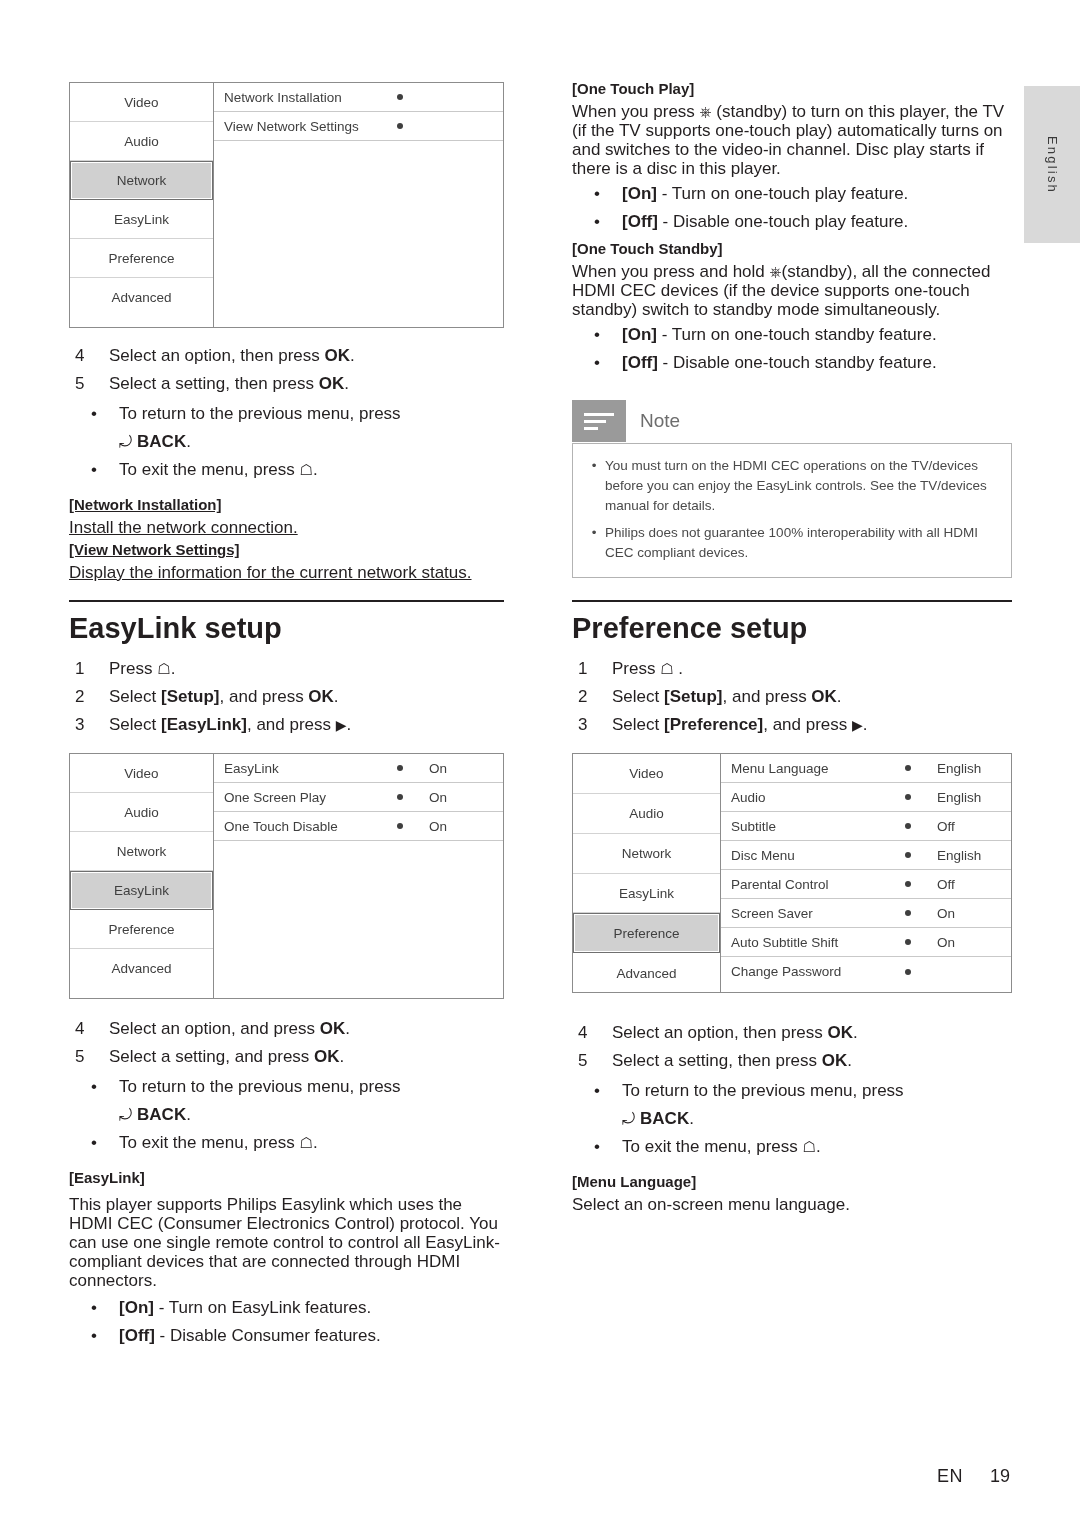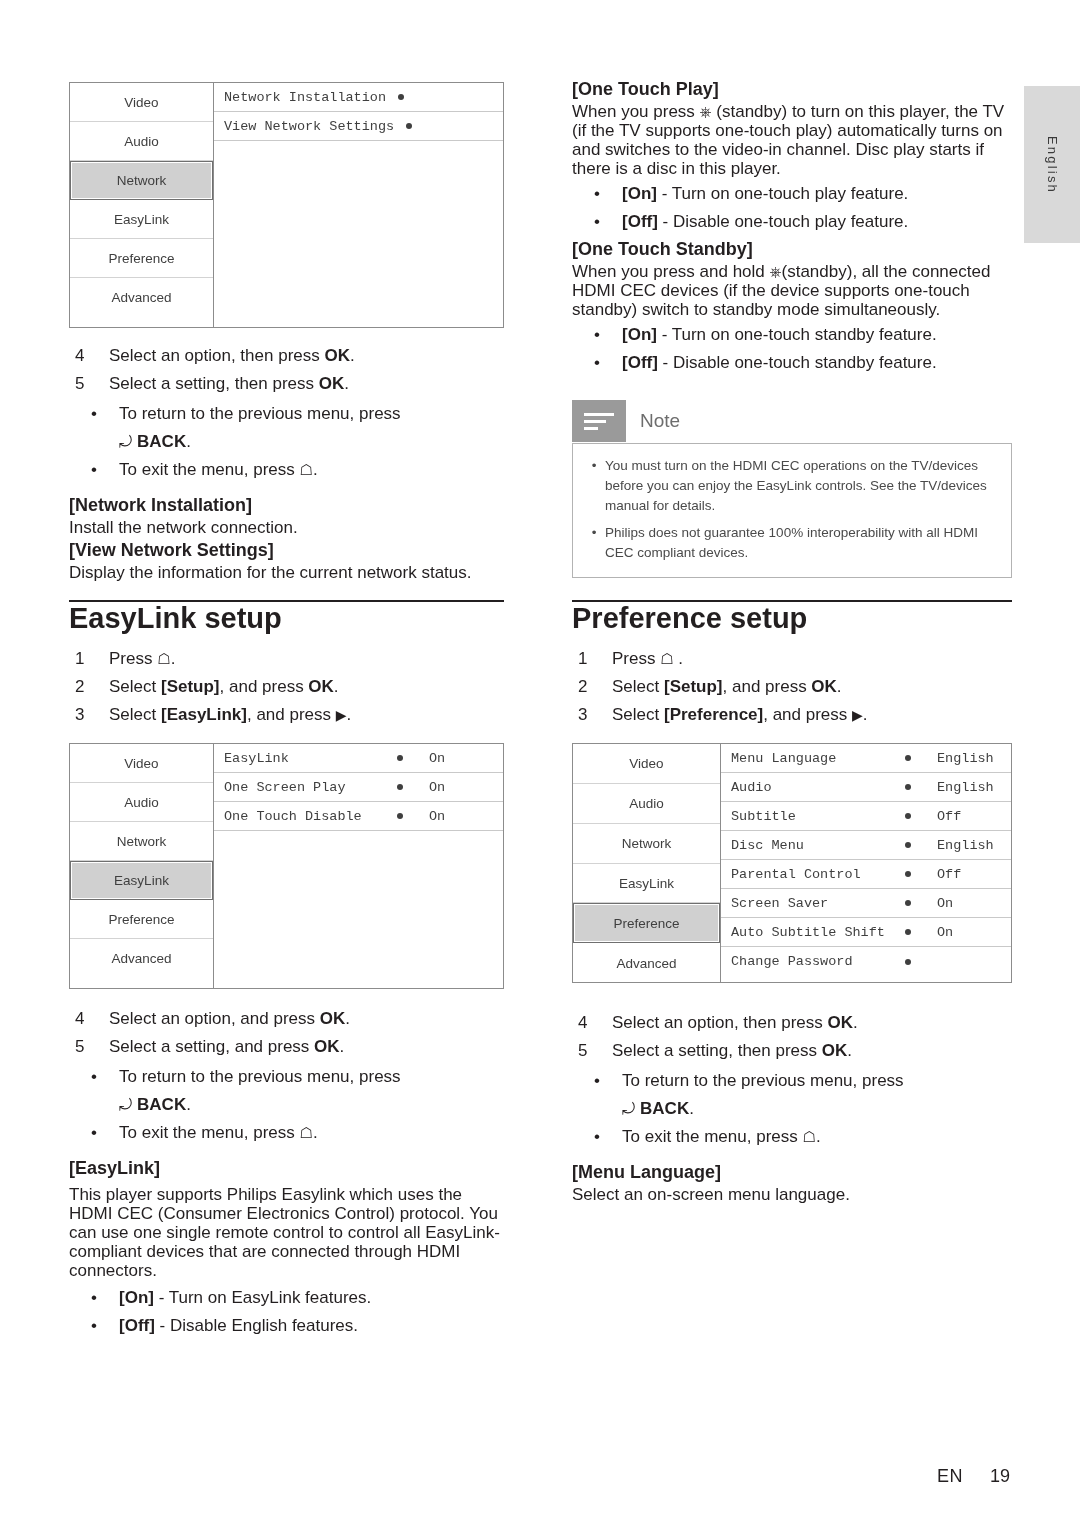--- a/index.html
+++ b/index.html
@@ -91,21 +91,21 @@
     padding: 0;
   }
   .ss-right .row {
     height: 29px;
     display: flex;
     align-items: center;
     border-bottom: 1px solid #c9c9c9;
     font-size: 13.5px;
     color: #3f3f3f;
     box-sizing: border-box;
-    font-family: Liberation Mono, monospace;
+    font-family: Liberation Sans, sans-serif;
     gap: 12px;
   }
   .ss-right .row .lbl {
     padding-left: 10px;
     flex: 0 0 auto;
   }
   .ss-right .row .dot {
     margin-left: auto;
     width: 6px; height: 6px;
     border-radius: 50%;
@@ -160,32 +160,33 @@
     line-height: 28px;
     font-family: "Liberation Sans", sans-serif;
   }
   .para {
     font-size: 17px;
     line-height: 19px;
     font-family: "Liberation Sans", sans-serif;
     color: #231f20;
   }
   .subhead {
-    font-size: 18px;
+    font-size: 15px;
     line-height: 26px;
     font-weight: bold;
     font-family: "Liberation Sans", sans-serif;
     color: #231f20;
   }
   .h2 {
     font-size: 29px;
     font-weight: bold;
     font-family: "Liberation Sans", sans-serif;
     color: #231f20;
     margin: 0;
+    padding-top: 10px;
     letter-spacing: 0px;
   }
   .rule {
     border-top: 2px solid #231f20;
     margin-top: 18px;
   }
   .b-strong { font-weight: bold; }
 
   
   .note-wrap { margin-top: 22px; }
@@ -307,21 +308,21 @@
           <span class="back-ico">⤿</span>
           <span class="b-strong">BACK</span>.
         </div>
         <div class="bullet">
           <span class="b">•</span>
           <span class="btxt"><span>To exit the menu, press</span> <span class="home-ico">☖</span>.</span>
         </div>
       </div>
     </div>
 
-    <div style="margin-top:8px;">
+    <div style="margin-top:8px;text-decoration:underline;">
       <div class="subhead">[Network Installation]</div>
       <div class="para">Install the network connection.</div>
       <div class="subhead">[View Network Settings]</div>
       <div class="para">Display the information for the current network status.</div>
     </div>
 
     <div class="rule"></div>
     <h2 class="h2">EasyLink setup</h2>
 
     <div class="steps" style="margin-top:10px;">
@@ -395,21 +396,21 @@
     <div style="margin-top:8px;">
       <div class="subhead">[EasyLink]</div>
       <div class="para" style="margin-top:4px;">This player supports Philips Easylink which uses the HDMI CEC (Consumer Electronics Control) protocol. You can use one single remote control to control all EasyLink-compliant devices that are connected through HDMI connectors.</div>
       <div class="bullets" style="margin-top:4px;">
         <div class="bullet">
           <span class="b">•</span>
           <span class="btxt"><span class="b-strong">[On]</span><span> - Turn on EasyLink features.</span></span>
         </div>
         <div class="bullet">
           <span class="b">•</span>
-          <span class="btxt"><span class="b-strong">[Off]</span><span> - Disable English features.</span></span>
+          <span class="btxt"><span class="b-strong">[Off]</span><span> - Disable Consumer features.</span></span>
         </div>
       </div>
     </div>
 
   </div>
 
   <div class="col-right">
 
     <div class="subhead">[One Touch Play]</div>
     <div class="para"><span>When you press </span><span class="std-ico">⎈</span><span> (standby) to turn on this player, the TV (if the TV supports one-touch play) automatically turns on and switches to the video-in channel. Disc play starts if there is a disc in this player.</span></div>

